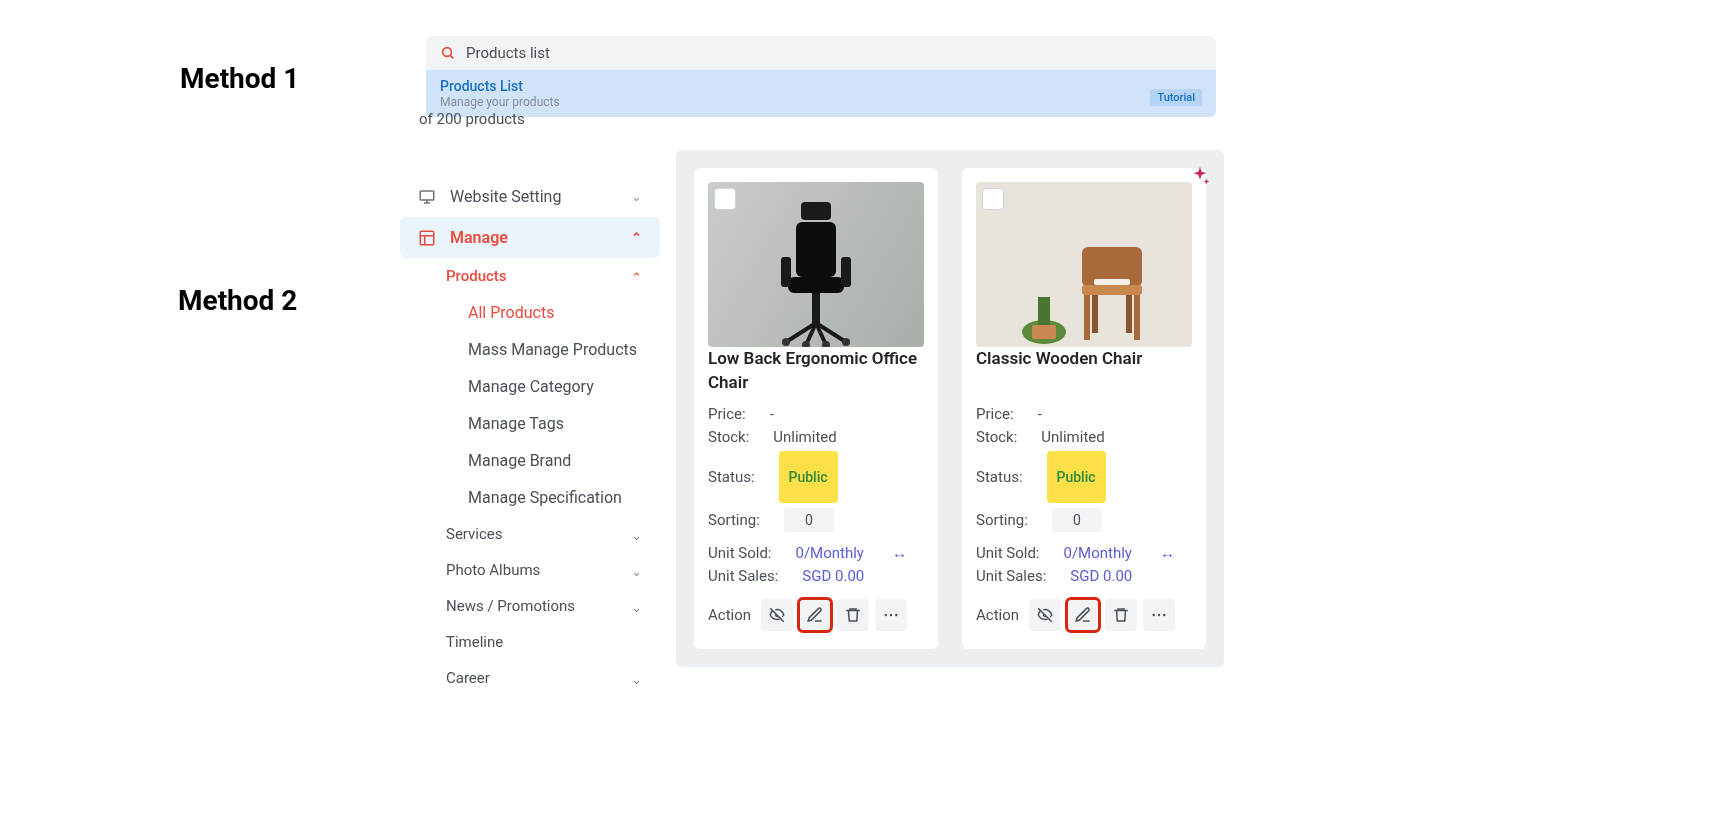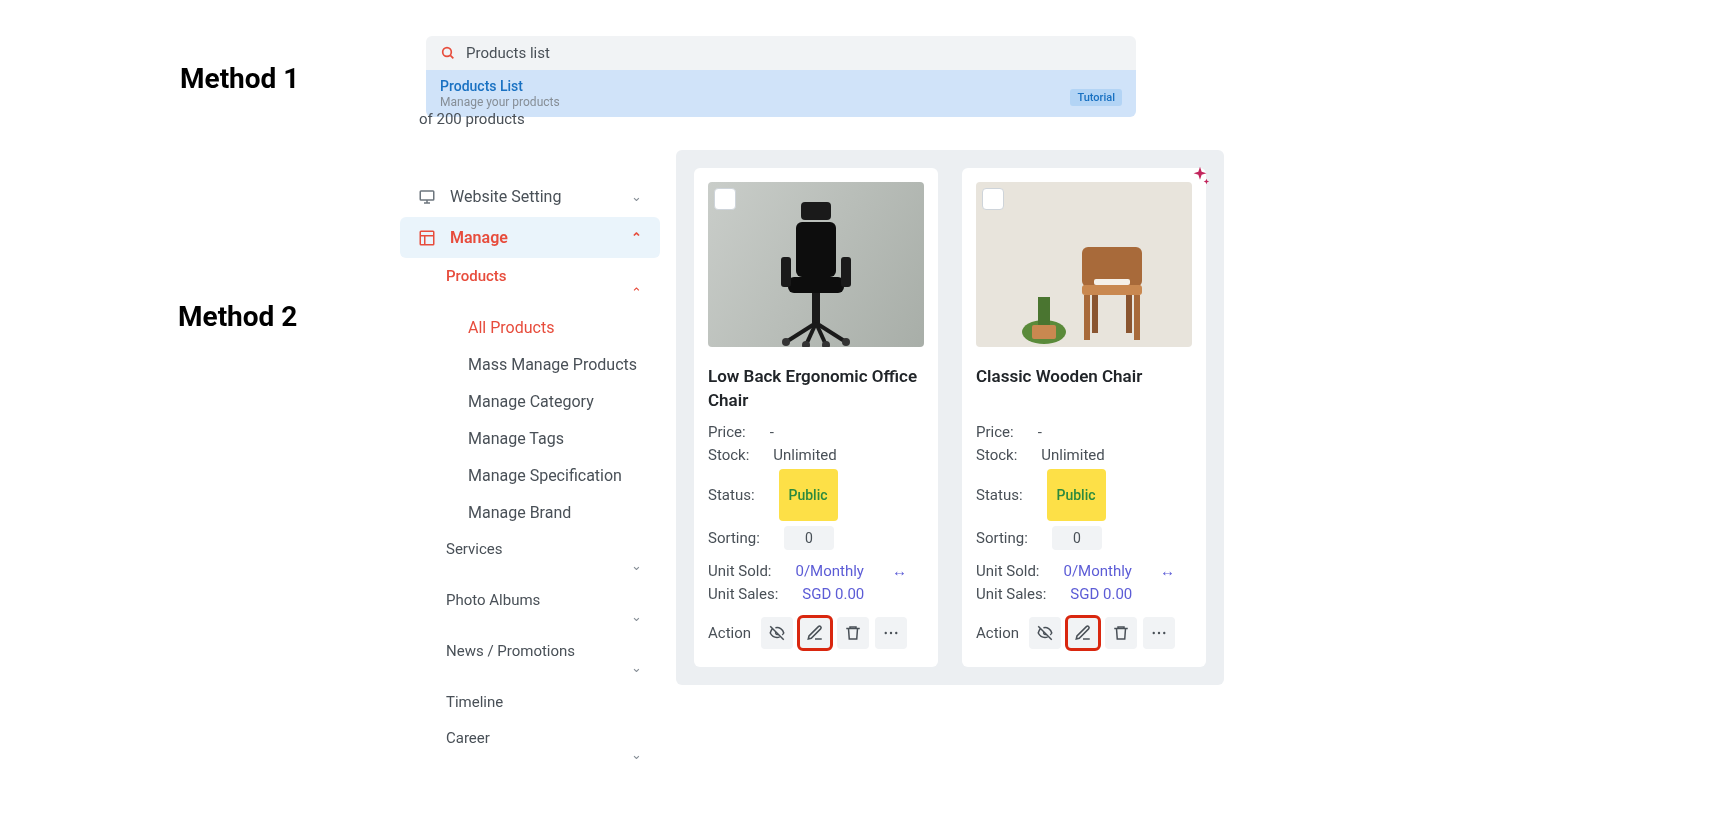--- a/index.html
+++ b/index.html
@@ -1,56 +1,56 @@
 <!DOCTYPE html>
 <html><head>
   <meta charset="utf-8">
   <style>
     * { box-sizing: border-box; margin: 0; padding: 0; }
     body { font-family: -apple-system, BlinkMacSystemFont, "Segoe UI", Roboto, sans-serif; background: #fff; width: 1719px; height: 834px; position: relative; color: #333; }
     
     .method-label { position: absolute; font-weight: 700; font-size: 28px; color: #000; }
     .method-1 { left: 180px; top: 62px; }
-    .method-2 { left: 178px; top: 300px; text-align: right; }
-
-    
-    .search-container { position: absolute; left: 426px; top: 36px; width: 710px; }
+    .method-2 { left: 178px; top: 284px; text-align: right; }
+
+    
+    .search-container { position: absolute; left: 426px; top: 36px; width: 790px; }
     .search-bar { display: flex; align-items: center; background: #f1f3f5; border-radius: 6px 6px 0 0; padding: 8px 14px; }
     .search-icon { color: #e74c3c; margin-right: 10px; }
     .search-text { color: #495057; font-size: 15px; }
     .search-dropdown { background: #d0e3f9; padding: 8px 14px; border-radius: 0 0 6px 6px; display: flex; justify-content: space-between; align-items: center; }
     .dd-left { }
     .dd-title { color: #1971c2; font-size: 14px; font-weight: 500; }
     .dd-sub { color: #868e96; font-size: 12px; margin-top: 1px; }
     .tutorial-badge { background: #b3d4f5; color: #1971c2; font-size: 11px; padding: 2px 7px; border-radius: 3px; font-weight: 500; margin-top: 8px; }
 
     .partial-text { position: absolute; left: 419px; top: 110px; color: #495057; font-size: 15px; }
 
     
     .sidebar { position: absolute; left: 400px; top: 176px; width: 260px; }
     .nav-item { display: flex; align-items: center; padding: 11px 18px; color: #495057; font-size: 16px; cursor: pointer; }
     .nav-item.active-parent { background: #eaf4fb; color: #e74c3c; font-weight: 600; border-radius: 6px; }
     .nav-item .icon { width: 22px; margin-right: 10px; display: inline-flex; }
     .nav-item .chevron { margin-left: auto; font-size: 13px; color: #868e96; }
     .nav-item.active-parent .chevron { color: #e74c3c; }
     .sub-nav { padding-left: 28px; }
-    .sub-item { display: flex; align-items: flex-start; padding: 9px 18px; color: #495057; font-size: 15px; cursor: pointer; flex-direction: column; }
+    .sub-item { display: flex; align-items: flex-end; padding: 9px 18px; color: #495057; font-size: 15px; cursor: pointer; }
     .sub-item.active { color: #e74c3c; font-weight: 500; }
     .sub-item .chevron { margin-left: auto; font-size: 13px; color: #868e96; }
     .sub-sub { padding-left: 22px; }
     .sub-sub-item { padding: 9px 18px; color: #495057; font-size: 16px; cursor: pointer; }
     .sub-sub-item.active { color: #e74c3c; }
 
     
     .products-area { position: absolute; left: 676px; top: 150px; background: #eceff2; padding: 18px; display: flex; gap: 24px; border-radius: 6px; }
     .card { background: #fff; width: 244px; padding: 14px 14px 18px 14px; border-radius: 6px; position: relative; }
     .sparkle { position: absolute; right: -5px; top: -3px; color: #c2255c; }
     .card-img { position: relative; width: 100%; height: 165px; background: #d8d8d8; border-radius: 4px; overflow: hidden; display: flex; align-items: flex-end; justify-content: center; }
     .card-check { position: absolute; left: 6px; top: 6px; width: 22px; height: 22px; background: #fff; border: 1px solid #ced4da; border-radius: 4px; z-index: 2; }
-    .prod-title { font-size: 17px; font-weight: 600; color: #212529; margin-top: 18px; line-height: 1.4; min-height: 48px; }
+    .prod-title { font-size: 17px; font-weight: 600; color: #212529; line-height: 1.4; min-height: 48px; }
     .prod-meta { margin-top: 10px; font-size: 15px; color: #495057; }
     .meta-row { margin-bottom: 5px; display: flex; align-items: center; gap: 24px; }
     .status-badge { background: #fde047; color: #2b8a3e; padding: 18px 10px; border-radius: 4px; font-size: 14px; font-weight: 500; }
     .sort-input { background: #f1f3f5; padding: 4px 16px; border-radius: 4px; font-size: 14px; color: #495057; min-width: 50px; text-align: center; }
     .unit-link { color: #5c5cd6; font-size: 15px; }
     .swap-icon { color: #5c5cd6; margin-left: 4px; }
     .action-row { margin-top: 14px; display: flex; align-items: center; gap: 6px; font-size: 15px; color: #495057; }
     .action-row .lbl { margin-right: 4px; text-align: right; }
     .action-btn { width: 32px; height: 32px; background: #f1f3f5; border-radius: 4px; display: inline-flex; align-items: center; justify-content: center; cursor: pointer; color: #495057; }
     .action-btn.highlighted { outline: 3px solid #d9270f; outline-offset: -1px; }
@@ -113,22 +113,22 @@
   <div class="sub-nav">
     <div class="sub-item active">
       <span>Products</span>
       <span class="chevron" style="color:#e74c3c">⌃</span>
     </div>
     <div class="sub-sub">
       <div class="sub-sub-item active">All Products</div>
       <div class="sub-sub-item">Mass Manage Products</div>
       <div class="sub-sub-item">Manage Category</div>
       <div class="sub-sub-item">Manage Tags</div>
+      <div class="sub-sub-item">Manage Brand</div>
       <div class="sub-sub-item">Manage Specification</div>
-      <div class="sub-sub-item">Manage Brand</div>
     </div>
     <div class="sub-item">
       <span>Services</span>
       <span class="chevron">⌄</span>
     </div>
     <div class="sub-item">
       <span>Photo Albums</span>
       <span class="chevron">⌄</span>
     </div>
     <div class="sub-item">

